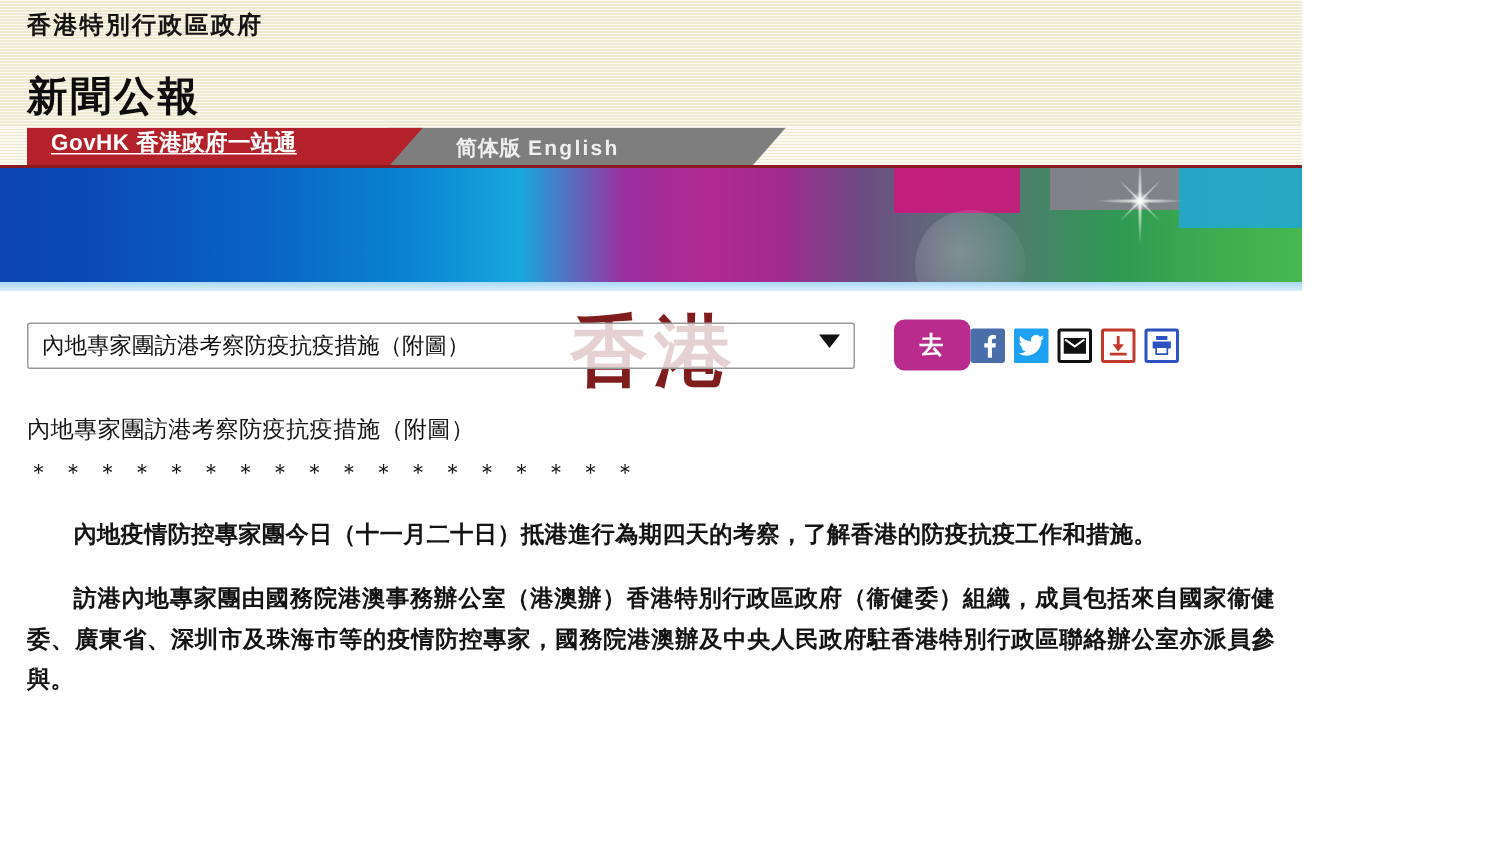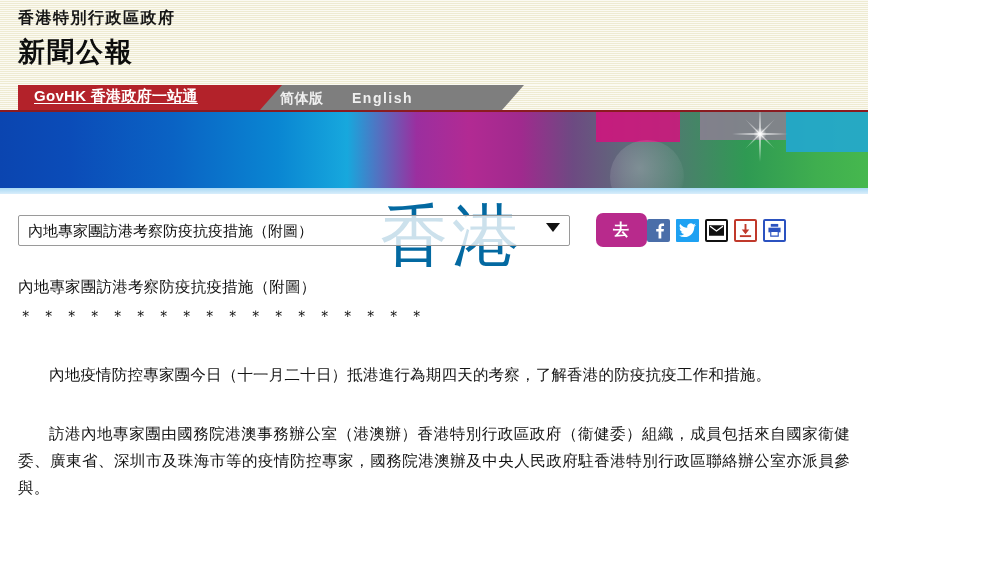--- a/index.html
+++ b/index.html
@@ -47,21 +47,21 @@
     letter-spacing: 1.5px;
     color: #151515;
     line-height: 24px;
   }
   .bulletin-line {
     font-size: 27px;
     font-weight: bold;
     letter-spacing: 2px;
     color: #0d0d0d;
     line-height: 36px;
-    margin-top: 4px;
+    margin-top: 16px;
   }
 
   
   .navstrip {
     position: relative;
     height: 25px;
     background: #f7f5e3;
     background-image:
       repeating-linear-gradient(
         to bottom,
@@ -110,21 +110,21 @@
     position: absolute;
     top: 4px;
     font-size: 14px;
     font-weight: bold;
     color: #efefef;
     letter-spacing: 0.5px;
     line-height: 18px;
     white-space: nowrap;
     z-index: 4;
   }
-  .tab-sc { left: 280px; text-align: center; }
+  .tab-sc { left: 304px; text-align: center; }
   .tab-en { left: 352px; letter-spacing: 1.5px; }
 
   
   .banner {
     position: relative;
     height: 82px;
     border-top: 2px solid #8a1b20;
     overflow: hidden;
     background:
       linear-gradient(to right,
@@ -208,23 +208,23 @@
     overflow: hidden;
   }
 
   
   .watermark {
     position: absolute;
     left: 380px;
     top: -2px;
     z-index: 0;
     pointer-events: none;
-    color: #0369a1;
-    font-size: 68px;
-    font-weight: normal;
+    color: #7f1d1d;
+    font-size: 52px;
+    font-weight: bold;
     line-height: 86px;
     letter-spacing: 4px;
     white-space: pre;
     user-select: none;
   }
 
   
   .controls {
     position: relative;
     z-index: 2;
@@ -317,25 +317,26 @@
     line-height: 27px;
     letter-spacing: 0.2px;
   }
   .art-stars {
     font-size: 15.5px;
     line-height: 27px;
     letter-spacing: 7.5px;
     margin-top: 2px;
   }
   .art-para {
-    margin-top: 32px;
+    margin-top: 14px;
     text-indent: 2em;
     text-align: justify;
     text-justify: inter-ideograph;
     letter-spacing: 0.2px;
+    font-weight: bold;
   }
 </style>
 </head>
 <body>
 
 <div class="page">
 
   <div class="masthead">
     <div class="masthead-inner">
       <div class="gov-line">香港特別行政區政府</div>

